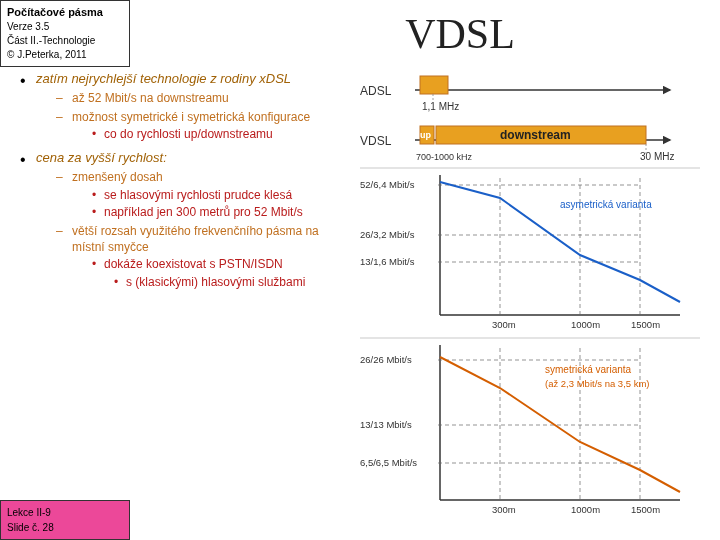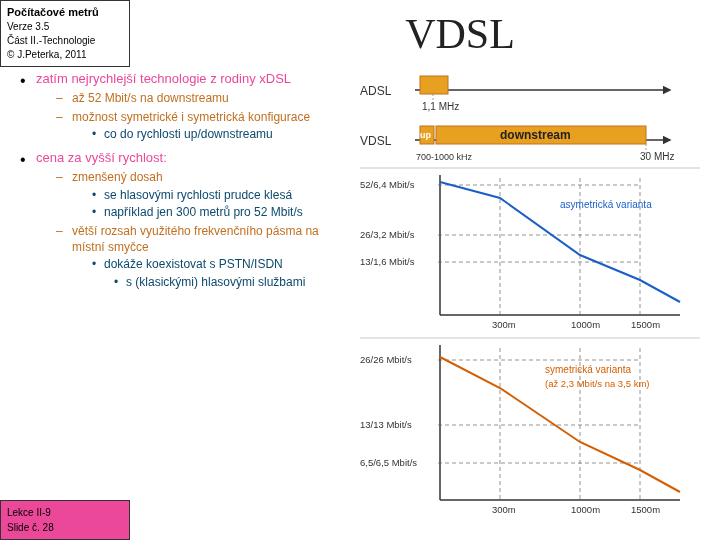--- a/index.html
+++ b/index.html
@@ -88,21 +88,21 @@
     ul.sub-sub-list {
       list-style: none;
       padding-left: 20px;
       margin-top: 2px;
     }
     ul.sub-sub-list > li {
       position: relative;
       padding-left: 12px;
       margin-bottom: 2px;
       font-size: 12px;
-      color: #0c4a6e;
+      color: #b91c1c;
       line-height: 1.3;
     }
     ul.sub-sub-list > li::before {
       content: '•';
       position: absolute;
       left: 0;
       font-size: 12px;
     }
 
     
@@ -124,27 +124,27 @@
       left: 360px;
       width: 350px;
       height: 465px;
     }
 
     
     #charts-svg {
       width: 350px;
       height: 465px;
     }
-    .dark { color: #ec4899; }
+    .dark { color: #a16207; font-style: italic; }
   </style>
 </head>
 <body>
 
 <div id="info-box">
-  <div class="title">Počítačové metrů</div>
+  <div class="title">Počítačové pásma</div>
   <div>Verze 3.5</div>
   <div>Část II.-Technologie</div>
   <div>© J.Peterka, 2011</div>
 </div>
 
 <div id="main-title">VDSL</div>
 
 <div id="left-content">
   <ul class="main-list">
     <li>

